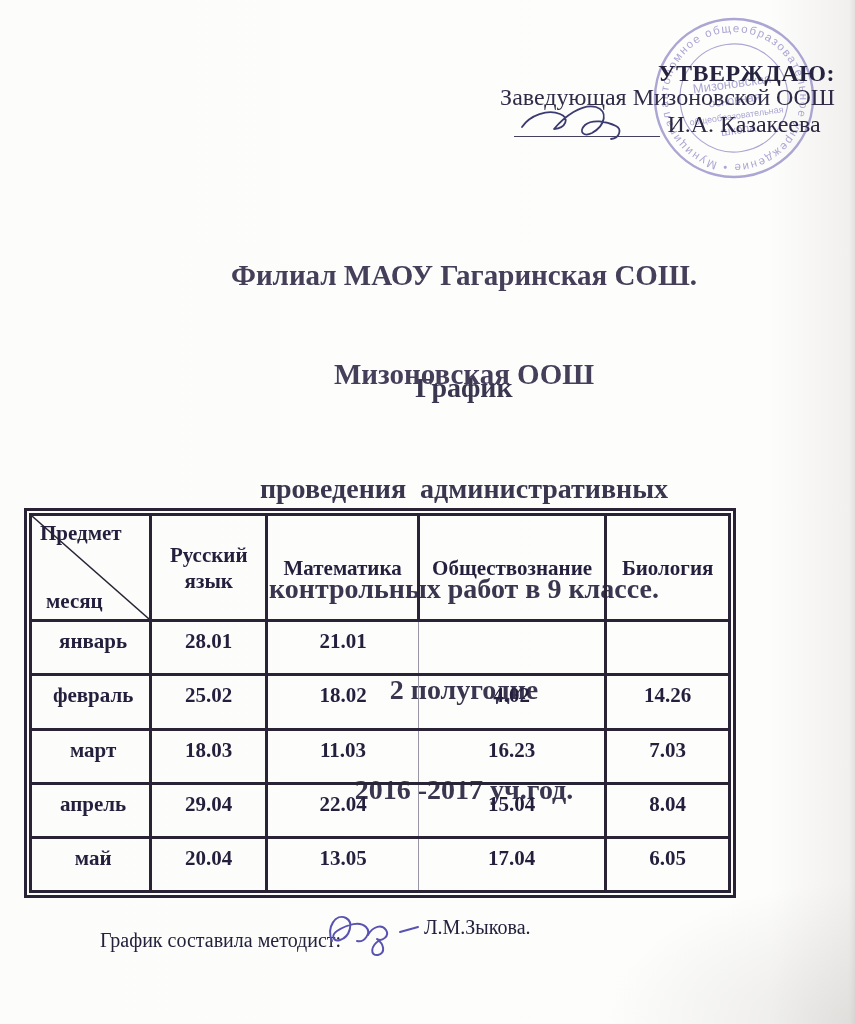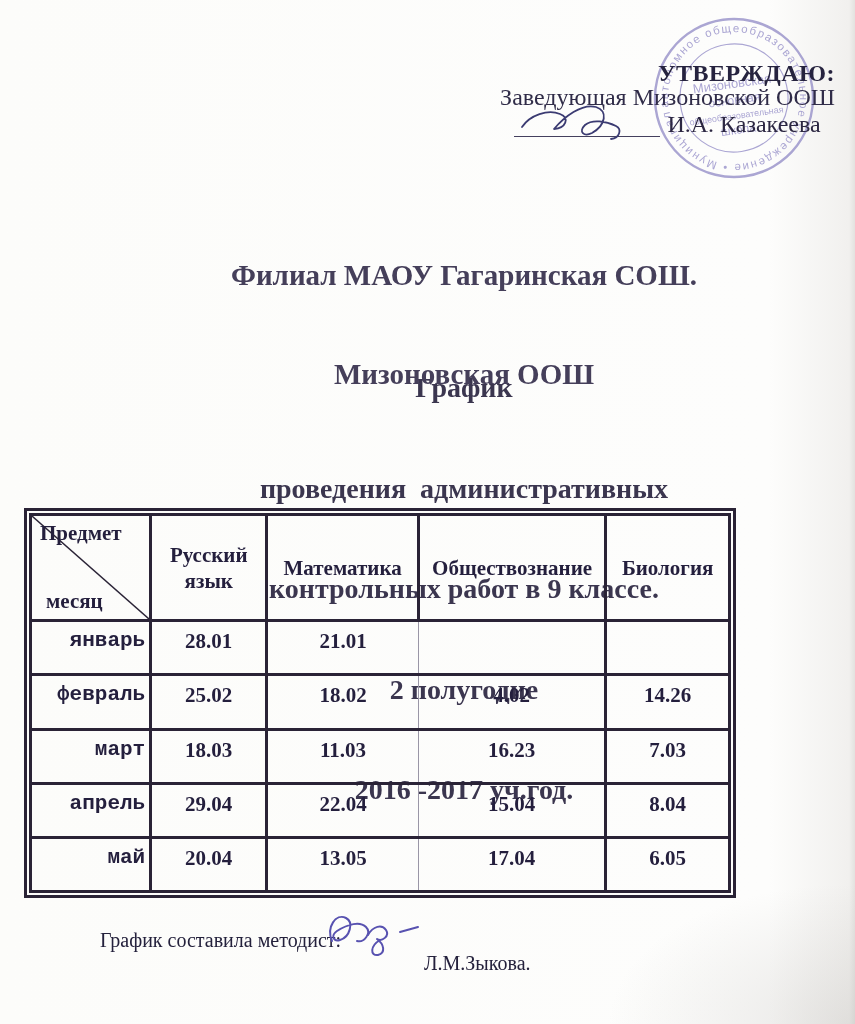--- a/index.html
+++ b/index.html
@@ -33,32 +33,32 @@
   .doc-title { position:absolute; top:304px; left:0; width:928px; text-align:center;
                font-size:28px; font-weight:bold; line-height:33.5px; color:#3b364f;
                white-space:pre-wrap; }
   
   .table-wrap { position:absolute; left:24px; top:508px; width:712px; height:390px;
                 box-sizing:border-box; border:3px solid #2a2336; padding:2px; }
   table.grid { width:100%; height:100%; border-collapse:collapse; table-layout:fixed; }
   .grid td, .grid th { border:3px solid #2a2336; box-sizing:border-box;
                        font-size:21px; font-weight:bold; color:#241f3d; padding:0; }
   .grid th { vertical-align:middle; text-align:center; line-height:26px; padding:0 2px; }
-  .grid td.month { text-align:right; vertical-align:top; padding:7px 4px 0 9px;font-family:Liberation Mono, monospace; }
+  .grid td.month { text-align:center; vertical-align:top; padding:7px 4px 0 9px; }
   .grid td.date  { text-align:center; vertical-align:top; padding:7px 2px 0 2px; }
   .grid td.thin-l { border-left:1px solid #9a96a6;font-family:Liberation Serif, serif; }
   .grid td.thin-r { border-right:1px solid #9a96a6; }
   .corner { position:relative; }
   .corner .diag { position:absolute; left:0; top:0; width:100%; height:100%; }
   .corner .top-word  { position:absolute; top:4px;  left:8px;  font-weight:bold; }
   .corner .bot-word  { position:absolute; bottom:5px; left:14px; font-weight:bold; }
   
   .footer-label { position:absolute; left:100px; top:929px; font-size:20px; color:#24213c; }
   .footer-sig   { position:absolute; left:318px; top:899px; }
-  .footer-name  { position:absolute; left:424px; top:952px; font-size:20px; color:#24213c; }
+  .footer-name  { position:absolute; left:424px; top:916px; font-size:20px; color:#24213c; }
 </style>
 </head>
 <body>
 
 <div class="page">
 
   <svg class="stamp" viewBox="0 0 172 172" xmlns="http://www.w3.org/2000/svg">
     <defs>
       <path id="ringpath" d="M 20,86 A 66,66 0 1 1 152,86 A 66,66 0 1 1 20,86"></path>
     </defs>

